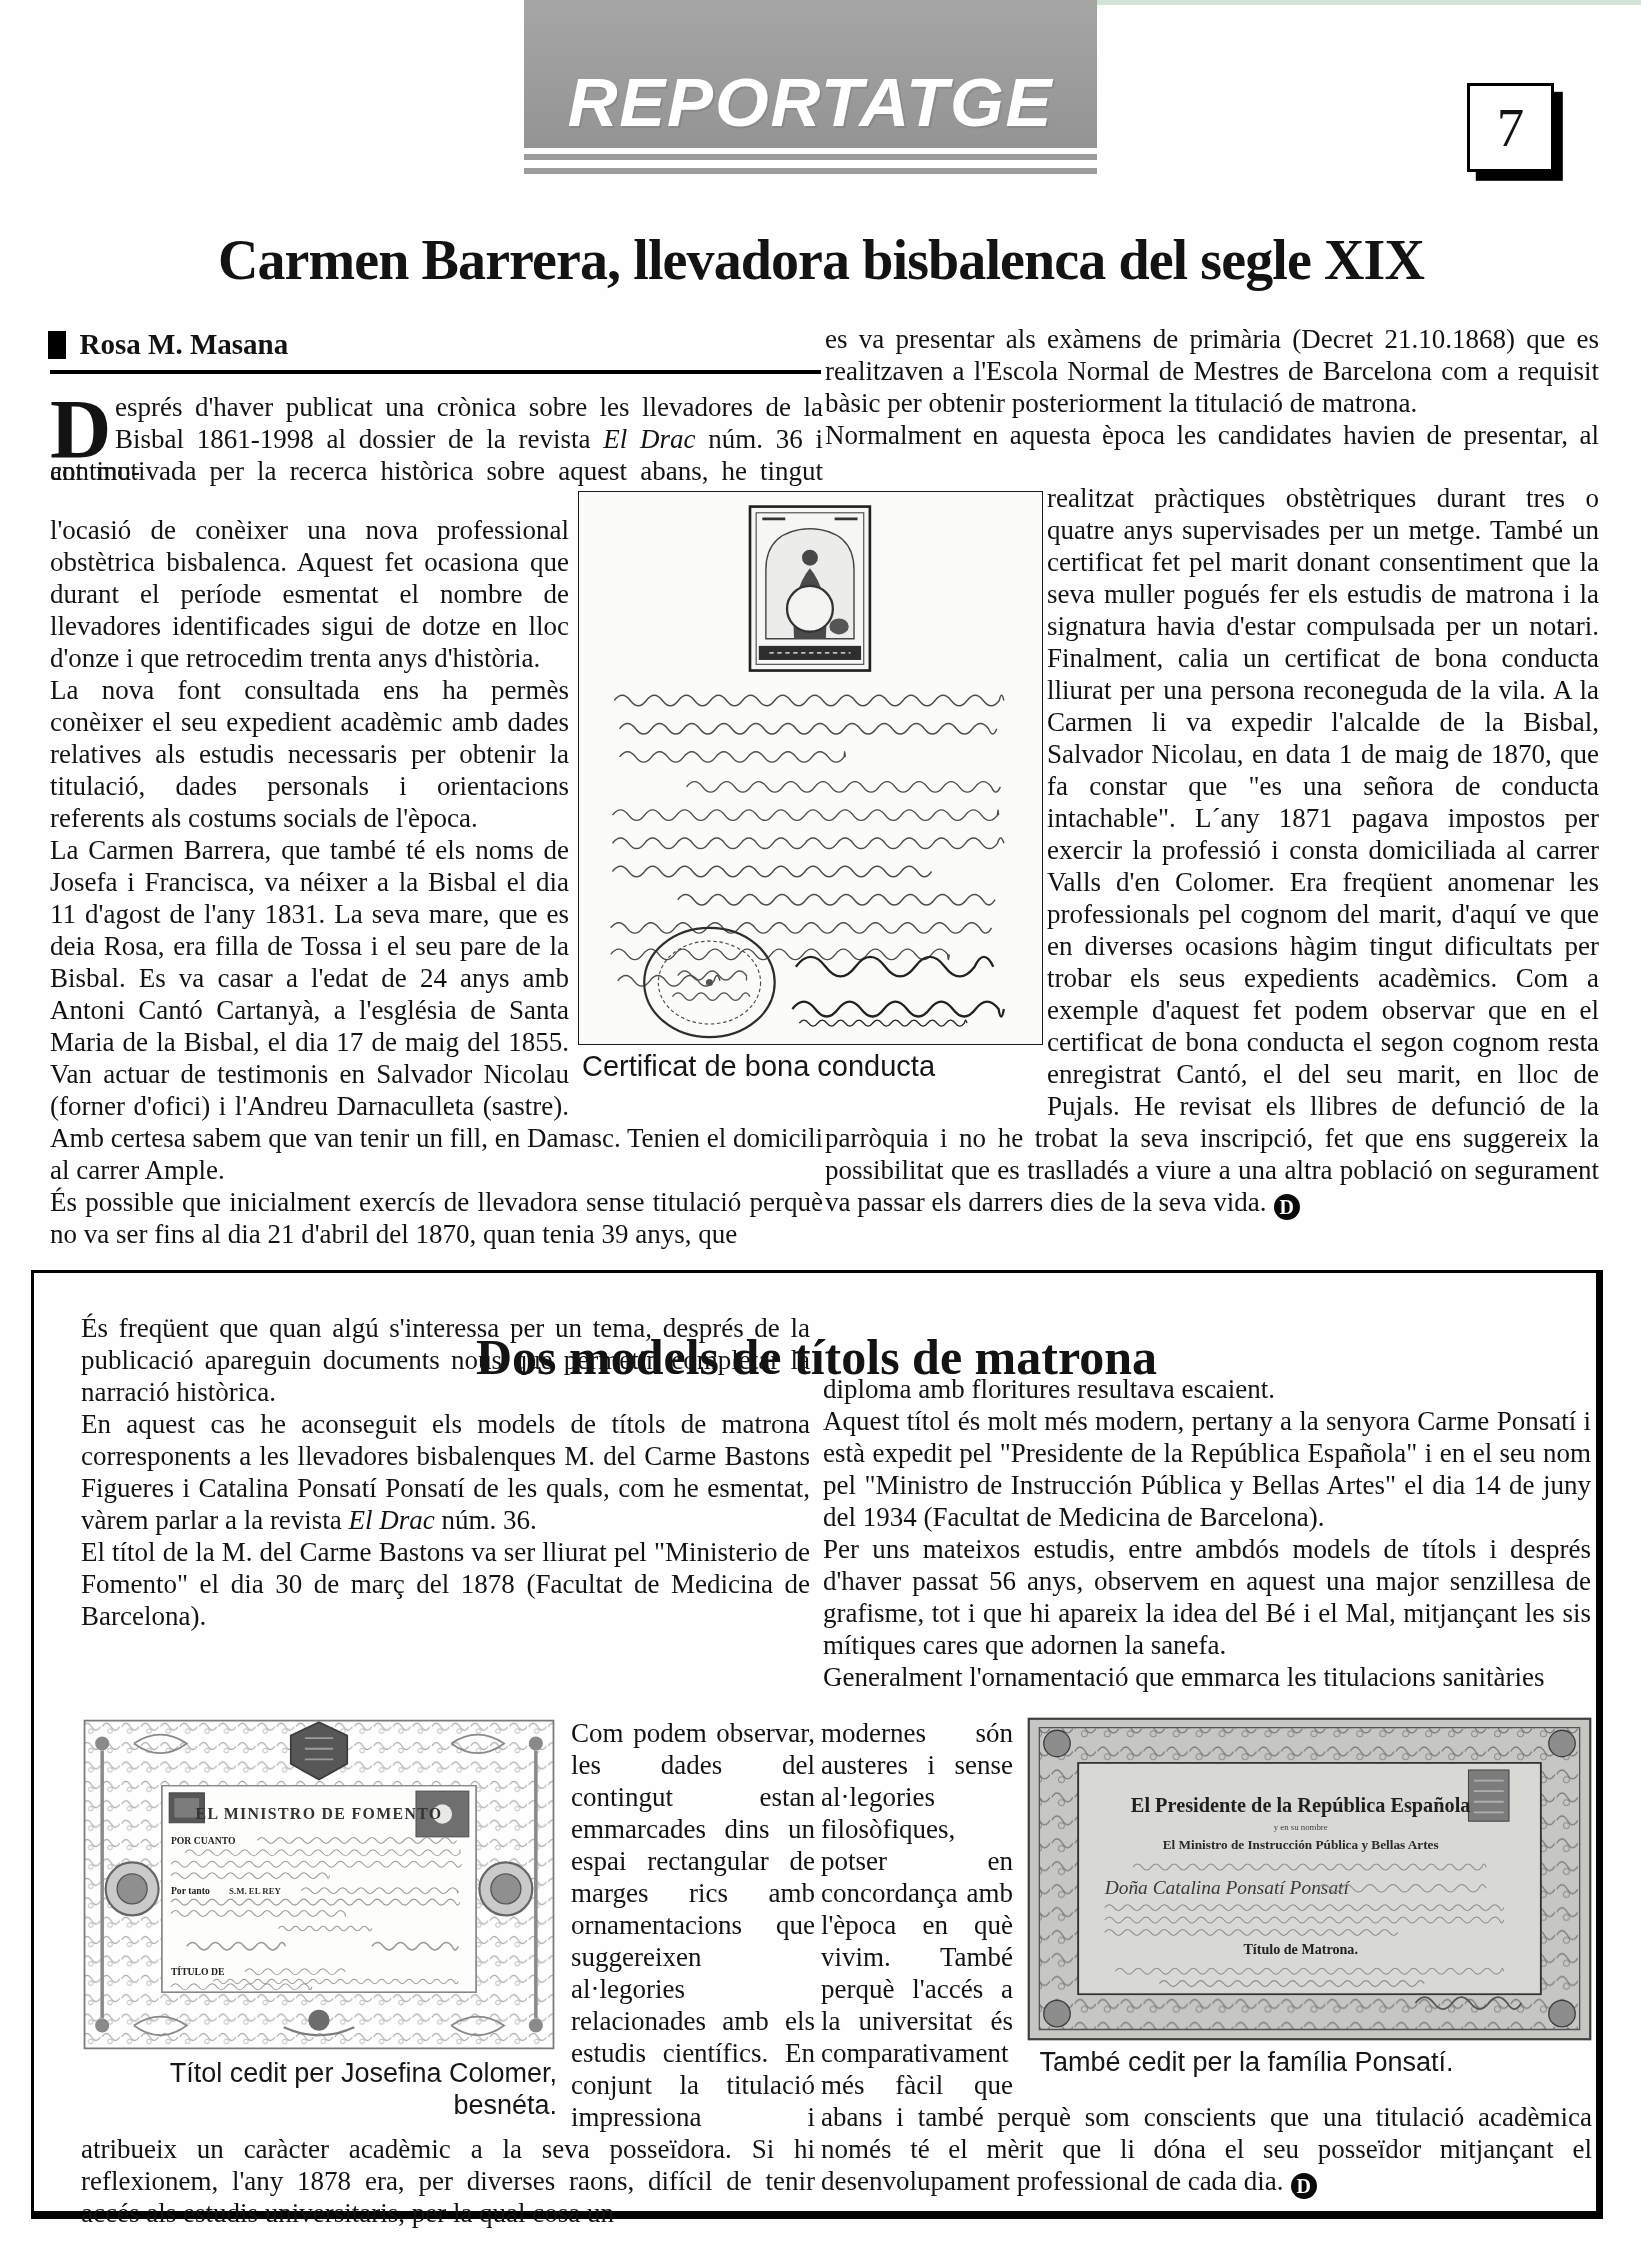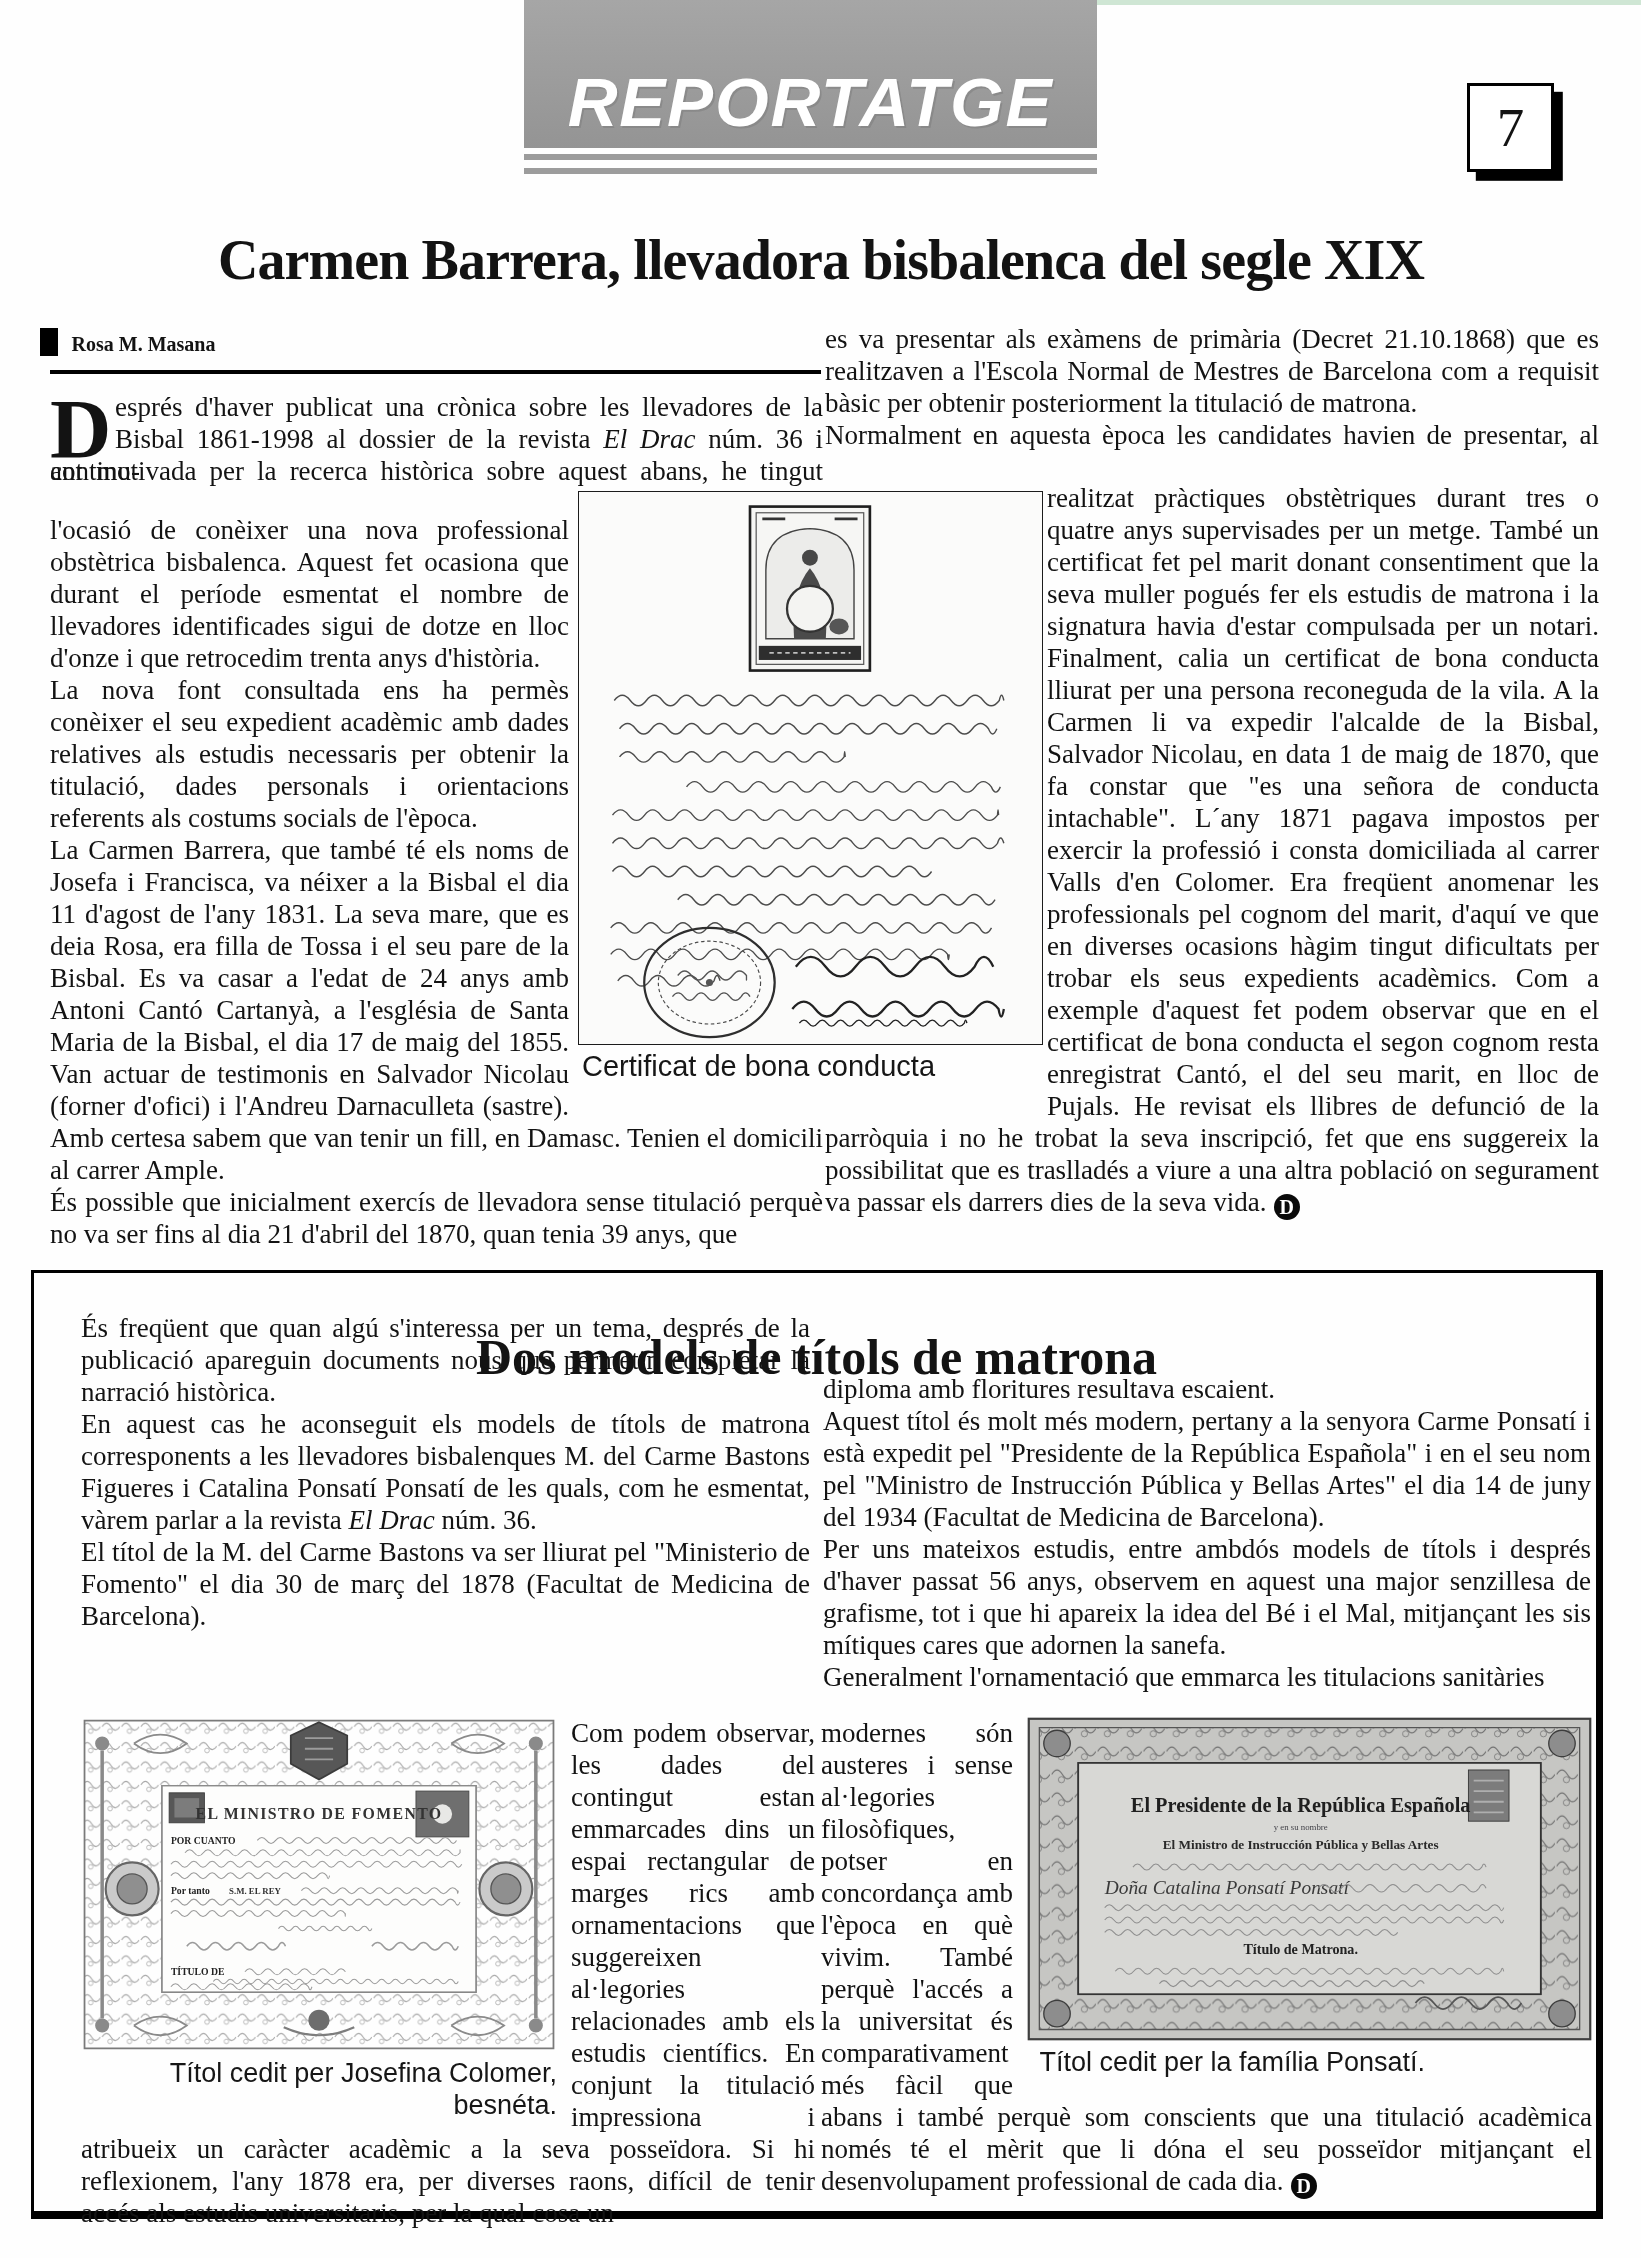--- a/index.html
+++ b/index.html
@@ -15,21 +15,21 @@
   .banner-text{font-family:"Liberation Sans",sans-serif;font-weight:700;font-style:italic;
                font-size:69px;letter-spacing:1.8px;color:#ffffff;line-height:1;
                padding-bottom:10.6px;text-shadow:1.8px 1.8px 0 rgba(120,120,120,.45);}
   .stripe{left:524px;width:573px;height:6.2px;background:#9c9c9c;}
   .stripe1{top:154px;} .stripe2{top:168px;}
   .pagenum{left:1467px;top:83px;width:81px;height:83px;background:#fff;border:3.5px solid #000;
            box-shadow:8.8px 8.8px 0 0 #000;display:flex;align-items:center;justify-content:center;
            font-size:55px;}
   .main-title{left:49px;top:192px;width:1544px;text-align:center;font-size:56px;font-weight:700;
               letter-spacing:-0.9px;line-height:1.1;}
-  .author{left:40px;top:328px;display:flex;align-items:flex-end;font-weight:700;font-size:20px;}
+  .author{left:48px;top:328px;display:flex;align-items:center;font-weight:700;font-size:29px;}
   .author-bullet{display:inline-block;width:17.6px;height:28px;background:#000;margin-right:14px;}
   .author-rule{left:50px;top:370px;width:771px;height:4.4px;background:#000;}
 
   
   .bodytxt{font-size:27px;line-height:32px;text-align:justify;hyphens:none;}
   .bodytxt p{margin:0;}
   .jline{text-align:justify;text-align-last:justify;height:32px;overflow:visible;}
   .jline.pend{text-align-last:left;}
   .introL{left:50px;top:391px;width:773px;}
   .flowL{left:50px;top:514px;width:773px;}
@@ -282,19 +282,19 @@
           <path d="M120 170 Q125.2 163.2 130.4 170 Q135.60000000000002 176.8 140.8 170 Q146 163.2 151.20000000000002 170 Q156.40000000000003 176.8 161.60000000000002 170 Q166.8 163.2 172.00000000000003 170 Q177.20000000000005 176.8 182.40000000000003 170 Q187.60000000000002 163.2 192.80000000000004 170 Q198.00000000000006 176.8 203.20000000000005 170 Q208.40000000000003 163.2 213.60000000000005 170 Q218.80000000000007 176.8 224.00000000000006 170 Q229.20000000000005 163.2 234.40000000000006 170 Q239.60000000000008 176.8 244.80000000000007 170 Q250.00000000000006 163.2 255.20000000000007 170 Q260.4000000000001 176.8 265.6000000000001 170 Q270.80000000000007 163.2 276.00000000000006 170 Q281.20000000000005 176.8 286.40000000000003 170 Q291.6 163.2 296.8 170 Q302 176.8 307.2 170 Q312.4 163.2 317.59999999999997 170 Q322.79999999999995 176.8 327.99999999999994 170 Q333.19999999999993 163.2 338.3999999999999 170 Q343.5999999999999 176.8 348.7999999999999 170 Q353.9999999999999 163.2 359.1999999999999 170 Q364.39999999999986 176.8 369.59999999999985 170 Q374.79999999999984 163.2 379.99999999999983 170 Q385.1999999999998 176.8 390.3999999999998 170 Q395.5999999999998 163.2 400.7999999999998 170 Q405.9999999999998 176.8 411.19999999999976 170 Q416.39999999999975 163.2 421.59999999999974 170 Q426.7999999999997 176.8 431.9999999999997 170 Q437.1999999999997 163.2 442.3999999999997 170 Q447.5999999999997 176.8 452.79999999999967 170 Q457.99999999999966 163.2 463.19999999999965 170 Q468.39999999999964 176.8 473.5999999999996 170 Q478.7999999999996 163.2 483.9999999999996 170 Q489.1999999999996 176.8 494.3999999999996 170 Q499.59999999999957 163.2 504.79999999999956 170 Q509.99999999999955 176.8 515.1999999999996 170 Q517.5999999999998 163.2 520 170"></path>
           <path d="M330 194 Q336.5 185.5 343 194 Q349.5 202.5 356 194 Q362.5 185.5 369 194 Q375.5 202.5 382 194 Q388.5 185.5 395 194 Q401.5 202.5 408 194 Q414.5 185.5 421 194 Q427.5 202.5 434 194 Q440.5 185.5 447 194 Q453.5 202.5 460 194 Q466.5 185.5 473 194 Q479.5 202.5 486 194 Q492.5 185.5 499 194 Q505.5 202.5 512 194 Q516 185.5 520 194"></path>
           <path d="M88 216 Q93.2 209.2 98.4 216 Q103.60000000000001 222.8 108.80000000000001 216 Q114.00000000000001 209.2 119.20000000000002 216 Q124.40000000000002 222.8 129.60000000000002 216 Q134.8 209.2 140.00000000000003 216 Q145.20000000000005 222.8 150.40000000000003 216 Q155.60000000000002 209.2 160.80000000000004 216 Q166.00000000000006 222.8 171.20000000000005 216 Q176.40000000000003 209.2 181.60000000000005 216 Q186.80000000000007 222.8 192.00000000000006 216 Q197.20000000000005 209.2 202.40000000000006 216 Q207.60000000000008 222.8 212.80000000000007 216 Q218.00000000000006 209.2 223.20000000000007 216 Q228.4000000000001 222.8 233.60000000000008 216 Q238.80000000000007 209.2 244.00000000000009 216 Q249.2000000000001 222.8 254.4000000000001 216 Q259.6000000000001 209.2 264.80000000000007 216 Q270.00000000000006 222.8 275.20000000000005 216 Q280.40000000000003 209.2 285.6 216 Q290.8 222.8 296 216 Q301.2 209.2 306.4 216 Q311.59999999999997 222.8 316.79999999999995 216 Q321.99999999999994 209.2 327.19999999999993 216 Q332.3999999999999 222.8 337.5999999999999 216 Q342.7999999999999 209.2 347.9999999999999 216 Q353.1999999999999 222.8 358.39999999999986 216 Q363.59999999999985 209.2 368.79999999999984 216 Q373.99999999999983 222.8 379.1999999999998 216 Q384.3999999999998 209.2 389.5999999999998 216 Q394.7999999999998 222.8 399.9999999999998 216 Q405.19999999999976 209.2 410.39999999999975 216 Q415.59999999999974 222.8 420.7999999999997 216 Q425.9999999999997 209.2 431.1999999999997 216 Q436.3999999999997 222.8 441.5999999999997 216 Q446.79999999999967 209.2 451.99999999999966 216 Q457.19999999999965 222.8 462.39999999999964 216 Q467.5999999999996 209.2 472.7999999999996 216 Q477.9999999999996 222.8 483.1999999999996 216 Q488.3999999999996 209.2 493.59999999999957 216 Q498.79999999999956 222.8 503.99999999999955 216 Q509.19999999999953 209.2 514.3999999999995 216 Q519.5999999999995 222.8 524.7999999999995 216 Q529.9999999999995 209.2 535.1999999999995 216 Q537.5999999999997 222.8 540 216"></path>
           <path d="M88 230 Q93.2 223.2 98.4 230 Q103.60000000000001 236.8 108.80000000000001 230 Q114.00000000000001 223.2 119.20000000000002 230 Q124.40000000000002 236.8 129.60000000000002 230 Q134.8 223.2 140.00000000000003 230 Q145.20000000000005 236.8 150.40000000000003 230 Q155.60000000000002 223.2 160.80000000000004 230 Q166.00000000000006 236.8 171.20000000000005 230 Q176.40000000000003 223.2 181.60000000000005 230 Q186.80000000000007 236.8 192.00000000000006 230 Q197.20000000000005 223.2 202.40000000000006 230 Q207.60000000000008 236.8 212.80000000000007 230 Q218.00000000000006 223.2 223.20000000000007 230 Q228.4000000000001 236.8 233.60000000000008 230 Q238.80000000000007 223.2 244.00000000000009 230 Q249.2000000000001 236.8 254.4000000000001 230 Q259.6000000000001 223.2 264.80000000000007 230 Q270.00000000000006 236.8 275.20000000000005 230 Q280.40000000000003 223.2 285.6 230 Q290.8 236.8 296 230 Q301.2 223.2 306.4 230 Q311.59999999999997 236.8 316.79999999999995 230 Q321.99999999999994 223.2 327.19999999999993 230 Q332.3999999999999 236.8 337.5999999999999 230 Q342.7999999999999 223.2 347.9999999999999 230 Q353.1999999999999 236.8 358.39999999999986 230 Q363.59999999999985 223.2 368.79999999999984 230 Q373.99999999999983 236.8 379.1999999999998 230 Q384.3999999999998 223.2 389.5999999999998 230 Q394.7999999999998 236.8 399.9999999999998 230 Q405.19999999999976 223.2 410.39999999999975 230 Q415.59999999999974 236.8 420.7999999999997 230 Q425.9999999999997 223.2 431.1999999999997 230 Q436.3999999999997 236.8 441.5999999999997 230 Q446.79999999999967 223.2 451.99999999999966 230 Q457.19999999999965 236.8 462.39999999999964 230 Q467.5999999999996 223.2 472.7999999999996 230 Q477.9999999999996 236.8 483.1999999999996 230 Q488.3999999999996 223.2 493.59999999999957 230 Q498.79999999999956 236.8 503.99999999999955 230 Q509.19999999999953 223.2 514.3999999999995 230 Q519.5999999999995 236.8 524.7999999999995 230 Q529.9999999999995 223.2 535.1999999999995 230 Q537.5999999999997 236.8 540 230"></path>
           <path d="M88 244 Q93.2 237.2 98.4 244 Q103.60000000000001 250.8 108.80000000000001 244 Q114.00000000000001 237.2 119.20000000000002 244 Q124.40000000000002 250.8 129.60000000000002 244 Q134.8 237.2 140.00000000000003 244 Q145.20000000000005 250.8 150.40000000000003 244 Q155.60000000000002 237.2 160.80000000000004 244 Q166.00000000000006 250.8 171.20000000000005 244 Q176.40000000000003 237.2 181.60000000000005 244 Q186.80000000000007 250.8 192.00000000000006 244 Q197.20000000000005 237.2 202.40000000000006 244 Q207.60000000000008 250.8 212.80000000000007 244 Q218.00000000000006 237.2 223.20000000000007 244 Q228.4000000000001 250.8 233.60000000000008 244 Q238.80000000000007 237.2 244.00000000000009 244 Q249.2000000000001 250.8 254.4000000000001 244 Q259.6000000000001 237.2 264.80000000000007 244 Q270.00000000000006 250.8 275.20000000000005 244 Q280.40000000000003 237.2 285.6 244 Q290.8 250.8 296 244 Q301.2 237.2 306.4 244 Q311.59999999999997 250.8 316.79999999999995 244 Q321.99999999999994 237.2 327.19999999999993 244 Q332.3999999999999 250.8 337.5999999999999 244 Q342.7999999999999 237.2 347.9999999999999 244 Q353.1999999999999 250.8 358.39999999999986 244 Q363.59999999999985 237.2 368.79999999999984 244 Q373.99999999999983 250.8 379.1999999999998 244 Q384.3999999999998 237.2 389.5999999999998 244 Q394.7999999999998 250.8 399.9999999999998 244 Q405.19999999999976 237.2 410.39999999999975 244 Q415.1999999999999 250.8 420 244"></path>
           <path d="M100 288 Q105.2 281.2 110.4 288 Q115.60000000000001 294.8 120.80000000000001 288 Q126.00000000000001 281.2 131.20000000000002 288 Q136.40000000000003 294.8 141.60000000000002 288 Q146.8 281.2 152.00000000000003 288 Q157.20000000000005 294.8 162.40000000000003 288 Q167.60000000000002 281.2 172.80000000000004 288 Q178.00000000000006 294.8 183.20000000000005 288 Q188.40000000000003 281.2 193.60000000000005 288 Q198.80000000000007 294.8 204.00000000000006 288 Q209.20000000000005 281.2 214.40000000000006 288 Q219.60000000000008 294.8 224.80000000000007 288 Q230.00000000000006 281.2 235.20000000000007 288 Q240.4000000000001 294.8 245.60000000000008 288 Q250.80000000000007 281.2 256.00000000000006 288 Q261.20000000000005 294.8 266.40000000000003 288 Q271.6 281.2 276.8 288 Q282 294.8 287.2 288 Q292.4 281.2 297.59999999999997 288 Q302.79999999999995 294.8 307.99999999999994 288 Q313.19999999999993 281.2 318.3999999999999 288 Q323.5999999999999 294.8 328.7999999999999 288 Q333.9999999999999 281.2 339.1999999999999 288 Q344.39999999999986 294.8 349.59999999999985 288 Q354.79999999999984 281.2 359.99999999999983 288 Q365.1999999999998 294.8 370.3999999999998 288 Q375.5999999999998 281.2 380.7999999999998 288 Q385.9999999999998 294.8 391.19999999999976 288 Q396.39999999999975 281.2 401.59999999999974 288 Q406.7999999999997 294.8 411.9999999999997 288 Q417.1999999999997 281.2 422.3999999999997 288 Q427.5999999999997 294.8 432.79999999999967 288 Q437.99999999999966 281.2 443.19999999999965 288 Q448.39999999999964 294.8 453.5999999999996 288 Q458.7999999999996 281.2 463.9999999999996 288 Q469.1999999999996 294.8 474.3999999999996 288 Q479.59999999999957 281.2 484.79999999999956 288 Q489.99999999999955 294.8 495.19999999999953 288 Q500.3999999999995 281.2 505.5999999999995 288 Q510.7999999999995 294.8 515.9999999999995 288 Q521.1999999999996 281.2 526.3999999999995 288 Q531.5999999999995 294.8 536.7999999999995 288 Q538.3999999999997 281.2 540 288"></path>
           <path d="M150 302 Q155.2 295.2 160.4 302 Q165.60000000000002 308.8 170.8 302 Q176 295.2 181.20000000000002 302 Q186.40000000000003 308.8 191.60000000000002 302 Q196.8 295.2 202.00000000000003 302 Q207.20000000000005 308.8 212.40000000000003 302 Q217.60000000000002 295.2 222.80000000000004 302 Q228.00000000000006 308.8 233.20000000000005 302 Q238.40000000000003 295.2 243.60000000000005 302 Q248.80000000000007 308.8 254.00000000000006 302 Q259.20000000000005 295.2 264.40000000000003 302 Q269.6 308.8 274.8 302 Q280 295.2 285.2 302 Q290.4 308.8 295.59999999999997 302 Q300.79999999999995 295.2 305.99999999999994 302 Q311.19999999999993 308.8 316.3999999999999 302 Q321.5999999999999 295.2 326.7999999999999 302 Q331.9999999999999 308.8 337.1999999999999 302 Q342.39999999999986 295.2 347.59999999999985 302 Q352.79999999999984 308.8 357.99999999999983 302 Q363.1999999999998 295.2 368.3999999999998 302 Q373.5999999999998 308.8 378.7999999999998 302 Q383.9999999999998 295.2 389.19999999999976 302 Q394.39999999999975 308.8 399.59999999999974 302 Q404.7999999999997 295.2 409.9999999999997 302 Q415.1999999999997 308.8 420.3999999999997 302 Q425.5999999999997 295.2 430.79999999999967 302 Q435.99999999999966 308.8 441.19999999999965 302 Q445.5999999999998 295.2 450 302"></path>
           <path stroke="#555" stroke-width="2" d="M440 324 Q450.4 310.4 460.8 324 Q471.20000000000005 337.6 481.6 324 Q492 310.4 502.40000000000003 324 Q512.8000000000001 337.6 523.2 324 Q533.6 310.4 544 324 Q552 337.6 560 324"></path>
         </g>
       </svg>
-      <figcaption>Títol cedit per la família Ponsatí.</figcaption>
+      <figcaption>També cedit per la família Ponsatí.</figcaption>
     </figure>
     <p><span>modernes són austeres i sense al·legories filosòfiques, potser en concordança amb l'època en què vivim. També perquè l'accés a la universitat és comparativament més fàcil que abans i també perquè som conscients que una titulació acadèmica només té el mèrit que li dóna el seu posseïdor mitjançant el desenvolupament professional de cada dia.</span><span class="endmark">D</span></p>
   </div>
 
 </div>
 
 
 </body></html>

